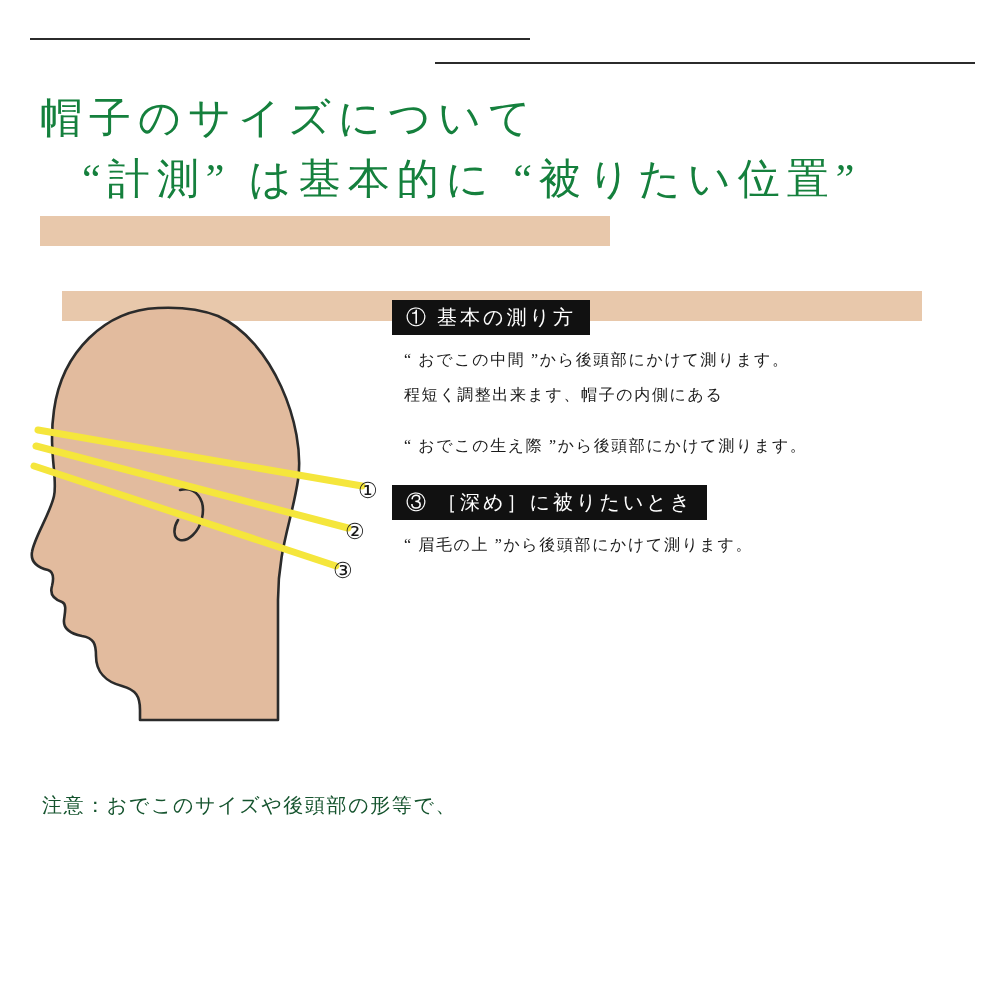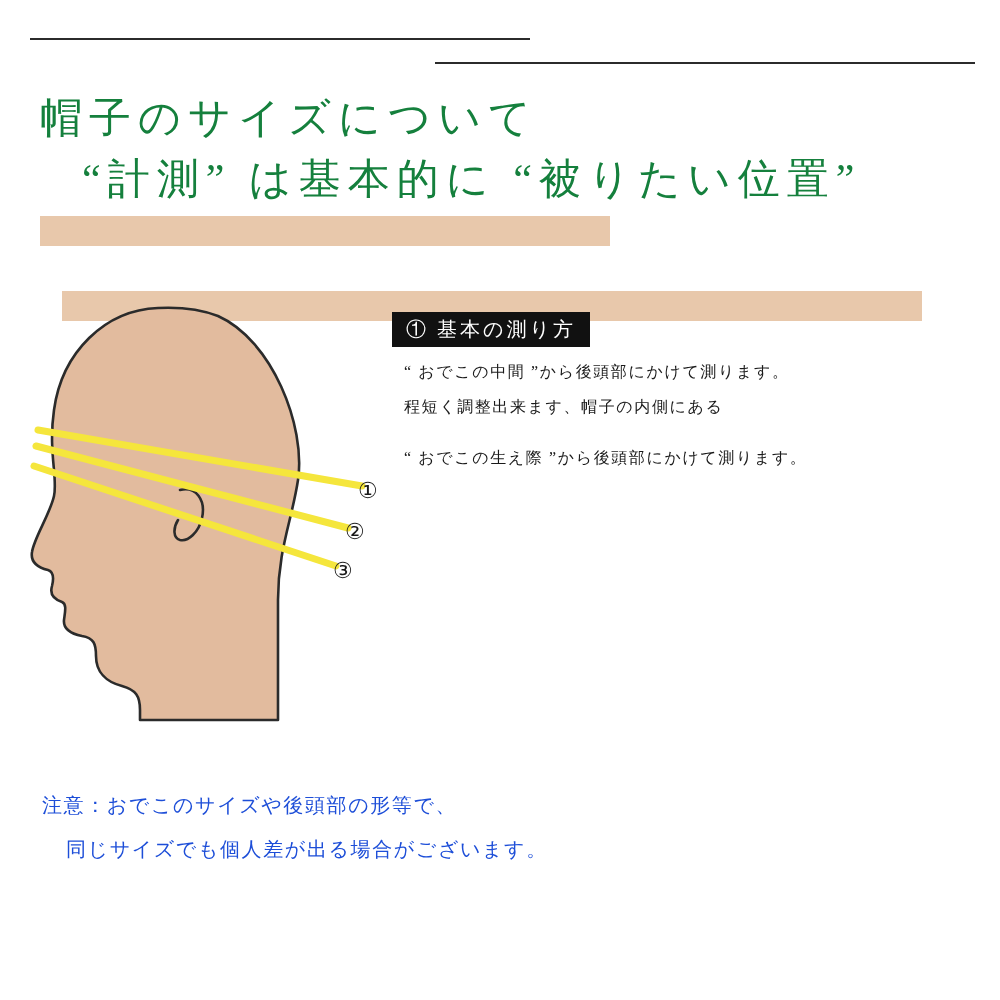--- a/index.html
+++ b/index.html
@@ -62,21 +62,21 @@
   .head-wrap {
     position: absolute;
     left: 10px; top: 300px;
     width: 400px; height: 470px;
   }
   .head-wrap svg { display: block; }
 
   
   .content {
     position: absolute;
-    left: 392px; top: 312px;
+    left: 392px; top: 300px;
     width: 600px;
   }
   .section { margin-bottom: 26px; }
   .sec-label {
     display: inline-block;
     background: #111111;
     color: #ffffff;
     font-family: "Liberation Serif", serif;
     font-size: 20px;
     letter-spacing: 3px;
@@ -103,21 +103,21 @@
     position: absolute;
     left: 42px; top: 790px;
     width: 900px;
   }
   .note p {
     margin: 0 0 14px 0;
     font-family: "Liberation Serif", serif;
     font-size: 20px;
     letter-spacing: 1.6px;
     line-height: 1.5;
-    color: #1d4ed8;
+    color: #14532d;
     white-space: nowrap;
   }
   .note p.indent { padding-left: 24px; }
 
   
   .callout {
     position: absolute;
     font-family: "Liberation Serif", serif;
     font-size: 22px;
     color: #1a1a1a;
@@ -187,19 +187,24 @@
       <p>程短く調整出来ます、帽子の内側にある</p>
     </div>
   </div>
 
   <div class="section">
     <div class="sec-body">
       <p>“ おでこの生え際 ”から後頭部にかけて測ります。</p>
     </div>
   </div>
 
+  <div class="section">
+    <div class="sec-label">③ ［深め］に被りたいとき</div>
+    <div class="sec-body">
+      <p>“ 眉毛の上 ”から後頭部にかけて測ります。</p>
+    </div>
+  </div>
 
 </div>
 
 <div class="note">
   <p>注意：おでこのサイズや後頭部の形等で、</p>
-  <p class="indent">同じサイズでも個人差が出る場合がございます。</p>
 </div>
 
 </body></html>

